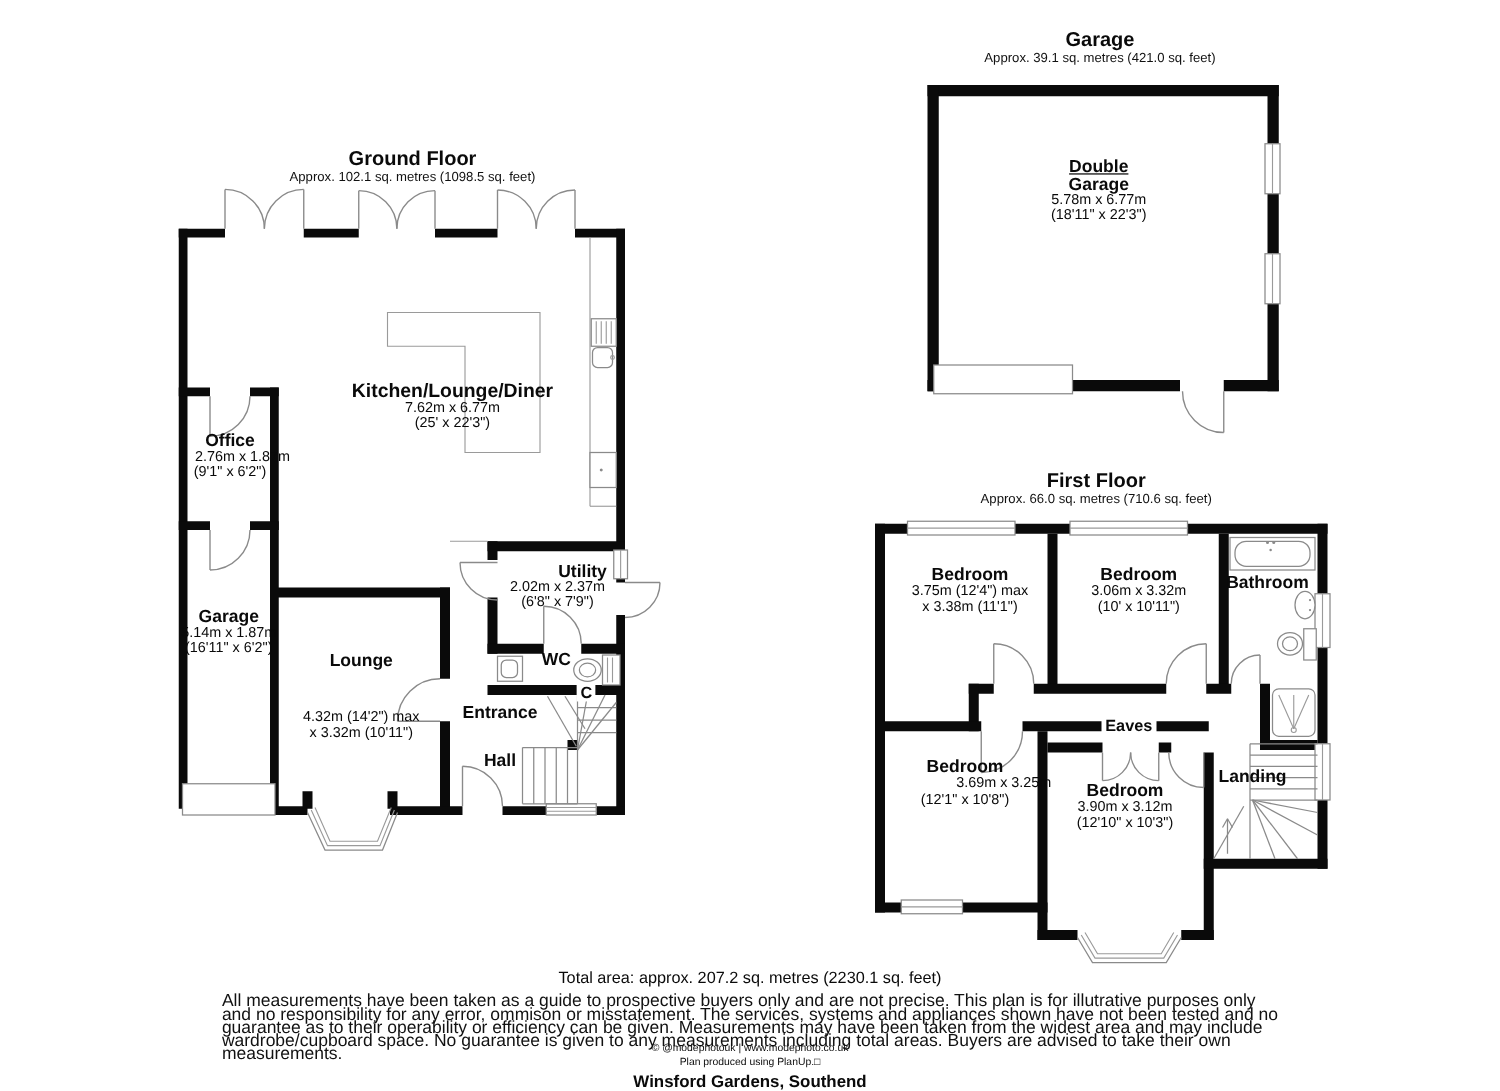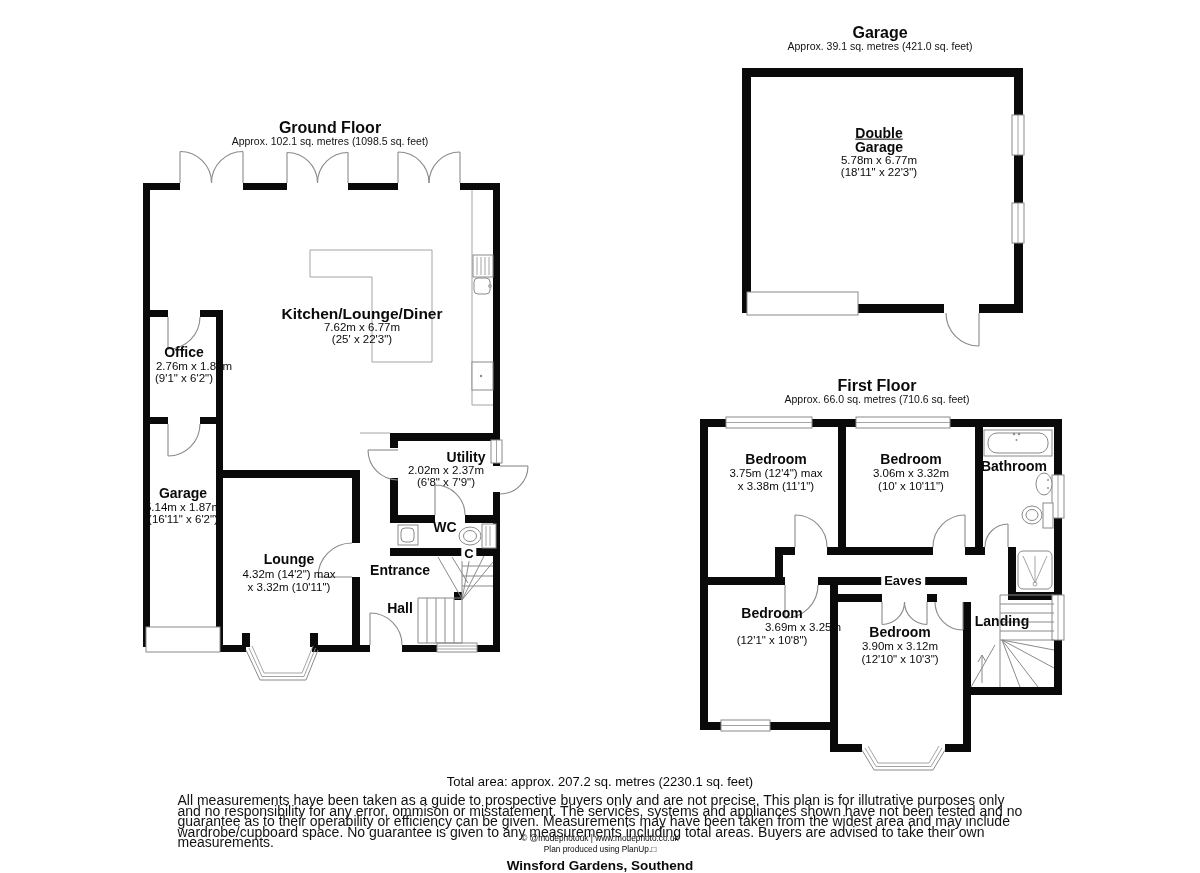--- a/index.html
+++ b/index.html
@@ -352,21 +352,21 @@
   <div class="lbl rdim" style="left:362px;top:339px;">(25' x 22'3")</div>
 
   <div class="lbl rname" style="left:184px;top:352px;">Office</div>
   <div class="lbl rdim" style="left:184px;top:366px;margin-left:10px;">2.76m x 1.87m</div>
   <div class="lbl rdim" style="left:184px;top:378px;">(9'1" x 6'2")</div>
 
   <div class="lbl rname" style="left:183px;top:493px;">Garage</div>
   <div class="lbl rdim" style="left:183px;top:507px;">5.14m x 1.87m</div>
   <div class="lbl rdim" style="left:183px;top:519px;">(16'11" x 6'2")</div>
 
-  <div class="lbl rname" style="left:289px;top:559px;">Lounge</div>
+  <div class="lbl rname" style="left:289px;top:528px;">Lounge</div>
   <div class="lbl rdim" style="left:289px;top:574px;">4.32m (14'2") max</div>
   <div class="lbl rdim" style="left:289px;top:587px;">x 3.32m (10'11")</div>
 
   <div class="lbl rname" style="left:466px;top:457px;">Utility</div>
   <div class="lbl rdim" style="left:446px;top:470px;">2.02m x 2.37m</div>
   <div class="lbl rdim" style="left:446px;top:482px;">(6'8" x 7'9")</div>
 
   <div class="lbl rname" style="left:445px;top:527px;">WC</div>
 
   <div class="lbl rname" style="left:400px;top:570px;">Entrance</div>

